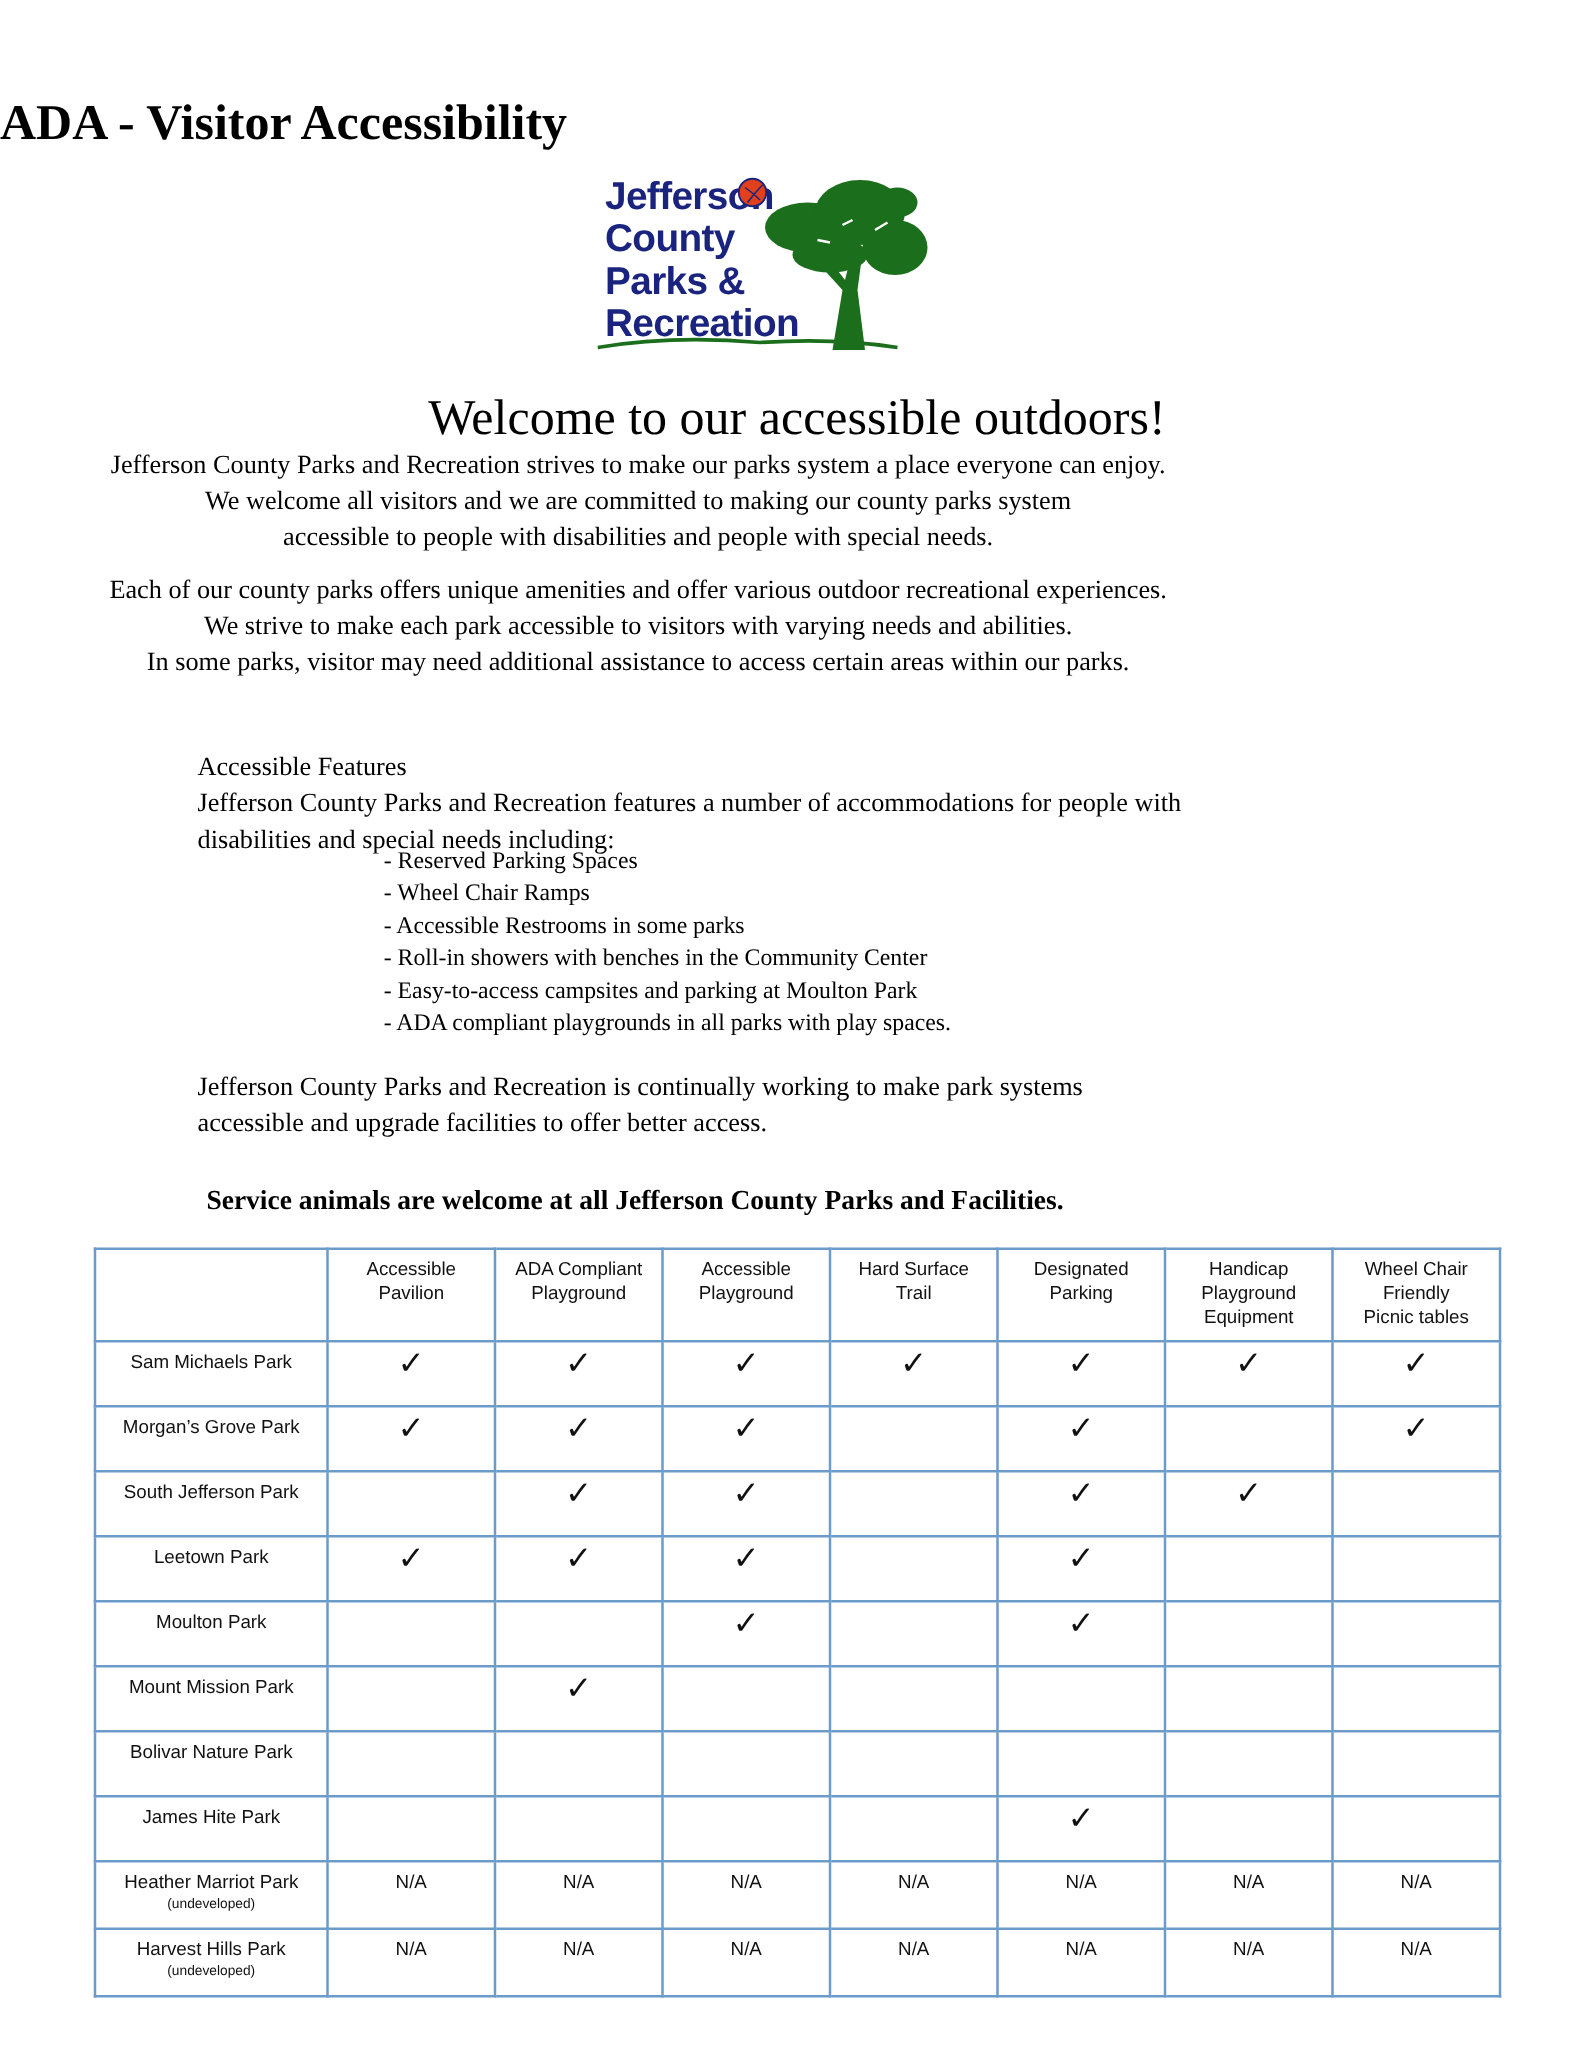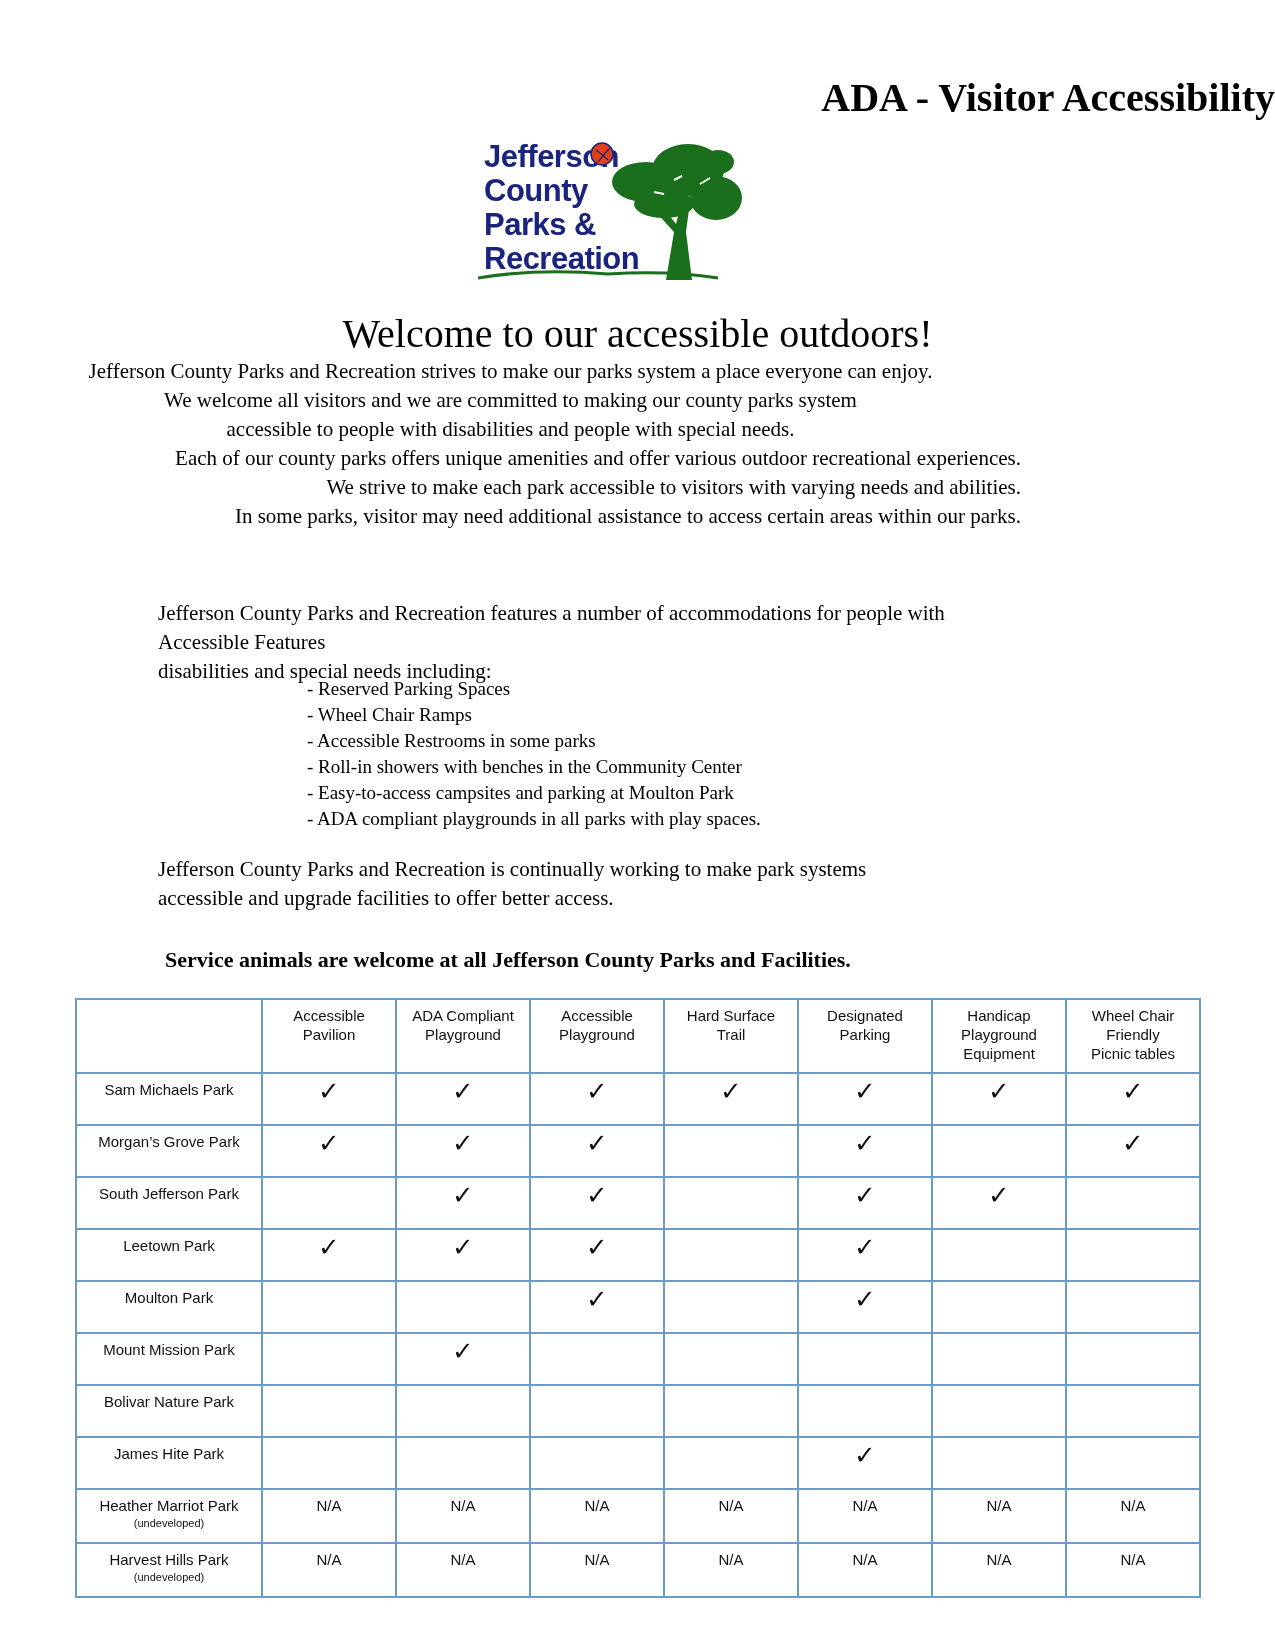--- a/index.html
+++ b/index.html
@@ -1,21 +1,21 @@
 <!DOCTYPE html>
 <html><head>
 <meta charset="utf-8">
 <style>
   html, body { margin: 0; padding: 0; background: #ffffff; }
   body { width: 1275px; height: 1650px; position: relative; overflow: hidden; color: #000; }
   .serif { font-family: "Liberation Serif", "DejaVu Serif", serif; }
 
   .title {
     position: absolute; left: 0; width: 1275px; top: 74px;
-    text-align: right; font-weight: bold; font-size: 40px; line-height: 48px;
+    text-align: left; font-weight: bold; font-size: 40px; line-height: 48px;
   }
   .logo { position: absolute; left: 478px; top: 140px; width: 280px; height: 155px; }
   .logo-text {
     position: absolute; left: 6px; top: 0; font-family: "Liberation Sans", "DejaVu Sans", sans-serif;
     font-weight: bold; color: #1a237e; font-size: 31px; line-height: 34px; letter-spacing: -0.5px;
   }
   .welcome {
     position: absolute; left: 0; width: 1275px; top: 310px;
     text-align: center; font-weight: normal; font-size: 40px; line-height: 48px;
   }
@@ -71,29 +71,29 @@
 </div>
 
 <div class="welcome">Welcome to our accessible outdoors!</div>
 
 <div class="center-para" style="top:357px;">
   <div>Jefferson County Parks and Recreation strives to make our parks system a place everyone can enjoy.</div>
   <div>We welcome all visitors and we are committed to making our county parks system</div>
   <div>accessible to people with disabilities and people with special needs.</div>
 </div>
 
-<div class="center-para" style="top:444px;text-align:right;">
+<div class="center-para" style="top:457px;">
   <div>Each of our county parks offers unique amenities and offer various outdoor recreational experiences.</div>
   <div>We strive to make each park accessible to visitors with varying needs and abilities.</div>
   <div>In some parks, visitor may need additional assistance to access certain areas within our parks.</div>
 </div>
 
 <div class="left-block" style="top:599px;">
+  <div>Accessible Features</div>
   <div>Jefferson County Parks and Recreation features a number of accommodations for people with</div>
-  <div>Accessible Features</div>
   <div>disabilities and special needs including:</div>
 </div>
 
 <div class="bullets">
   <div>- Reserved Parking Spaces</div>
   <div>- Wheel Chair Ramps</div>
   <div>- Accessible Restrooms in some parks</div>
   <div>- Roll-in showers with benches in the Community Center</div>
   <div>- Easy-to-access campsites and parking at Moulton Park</div>
   <div>- ADA compliant playgrounds in all parks with play spaces.</div>

